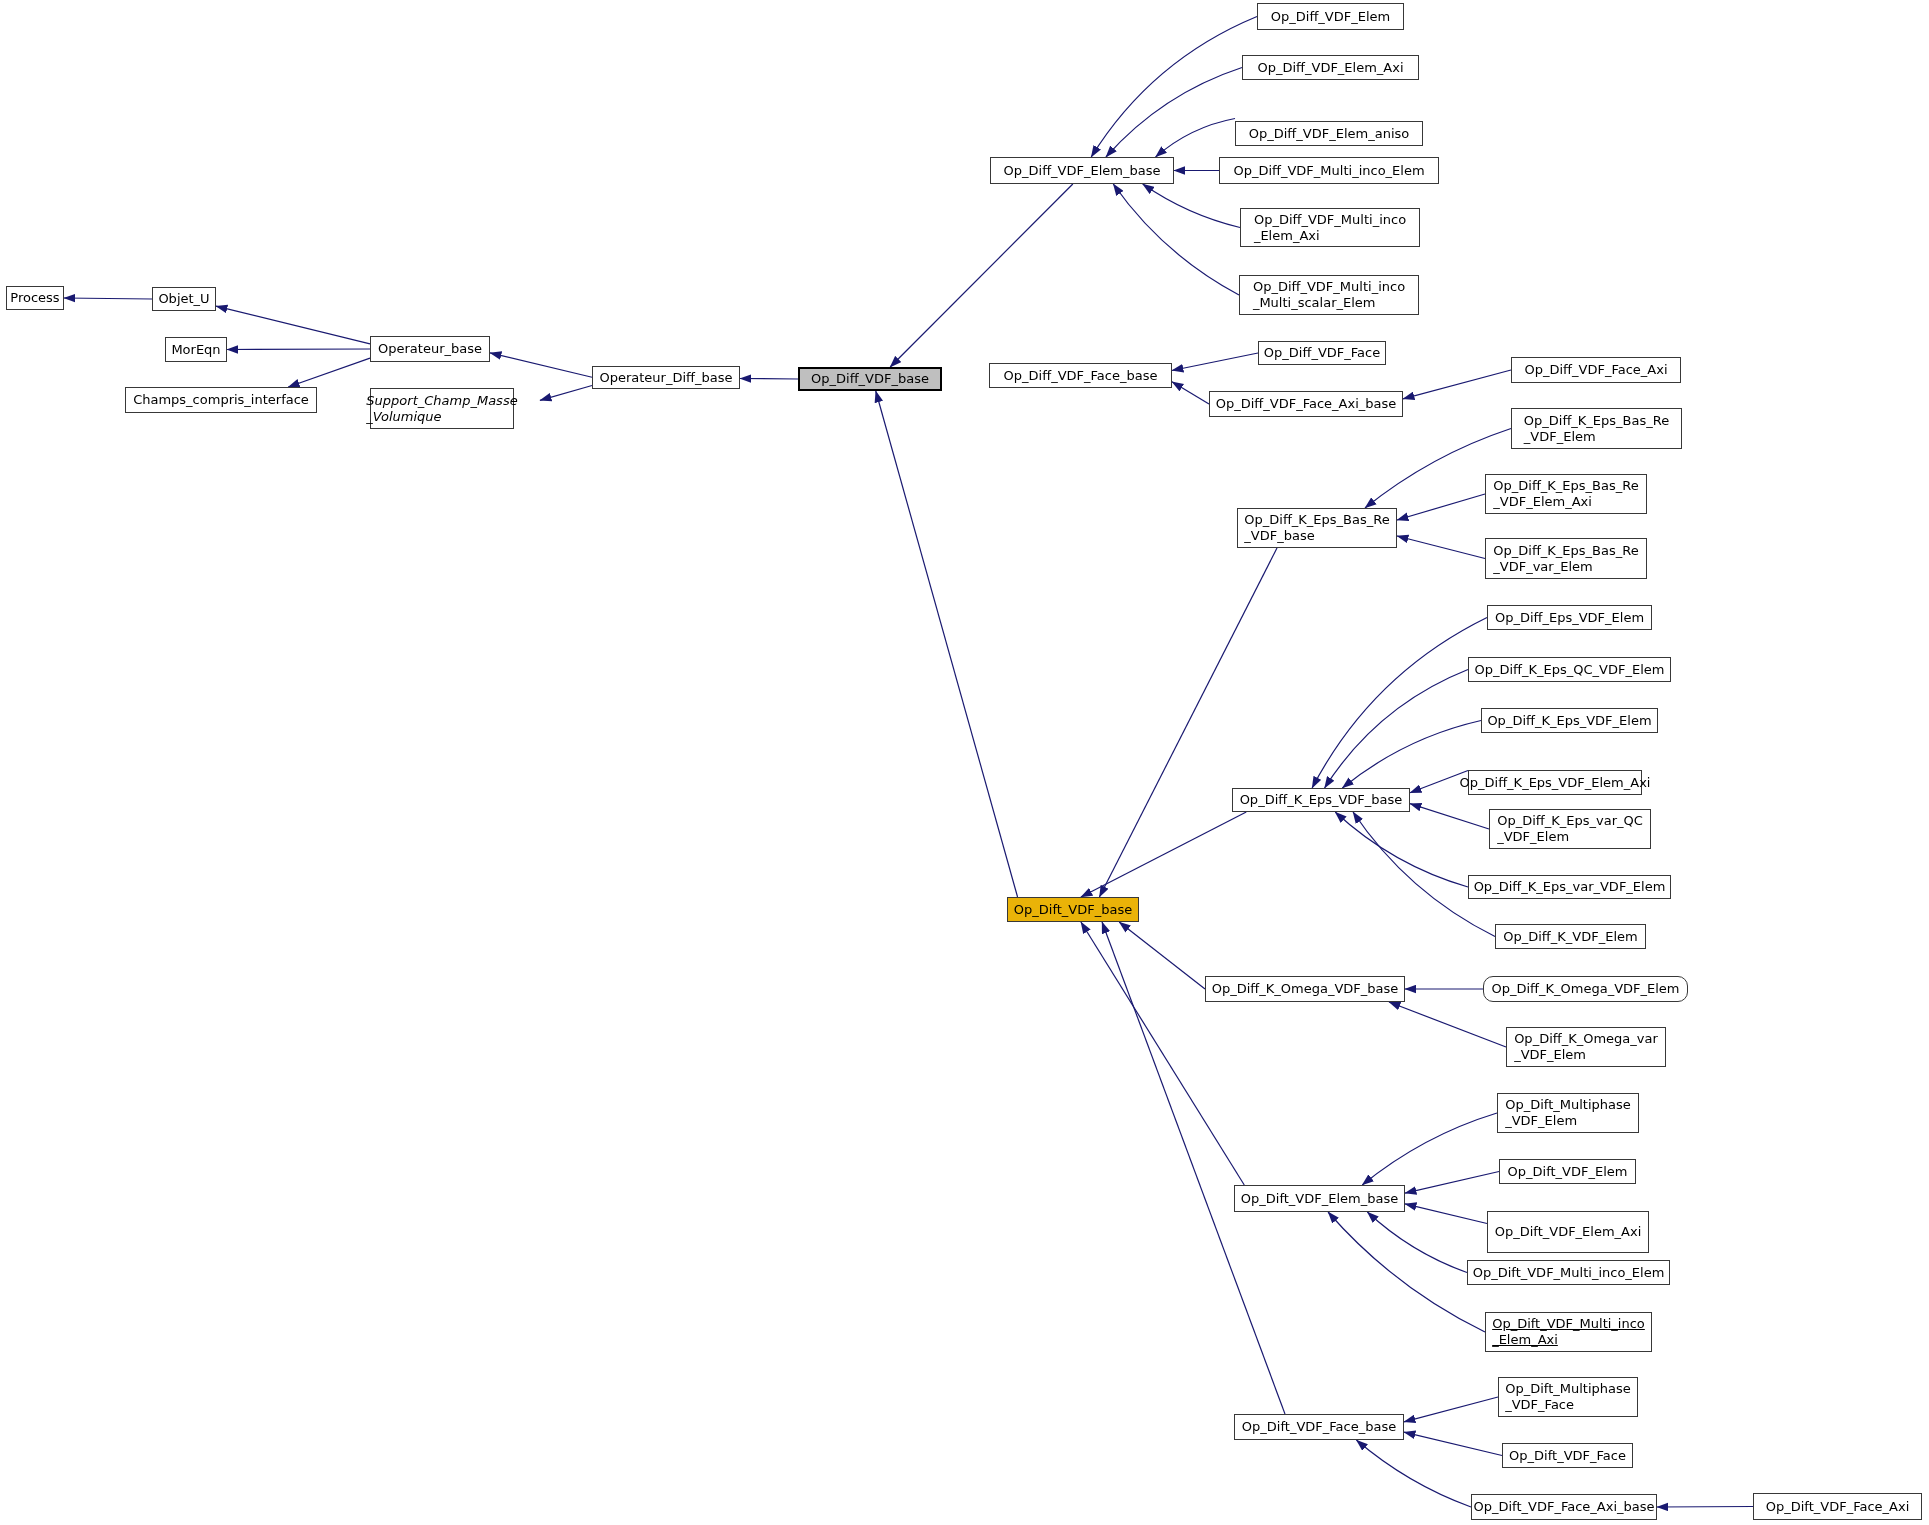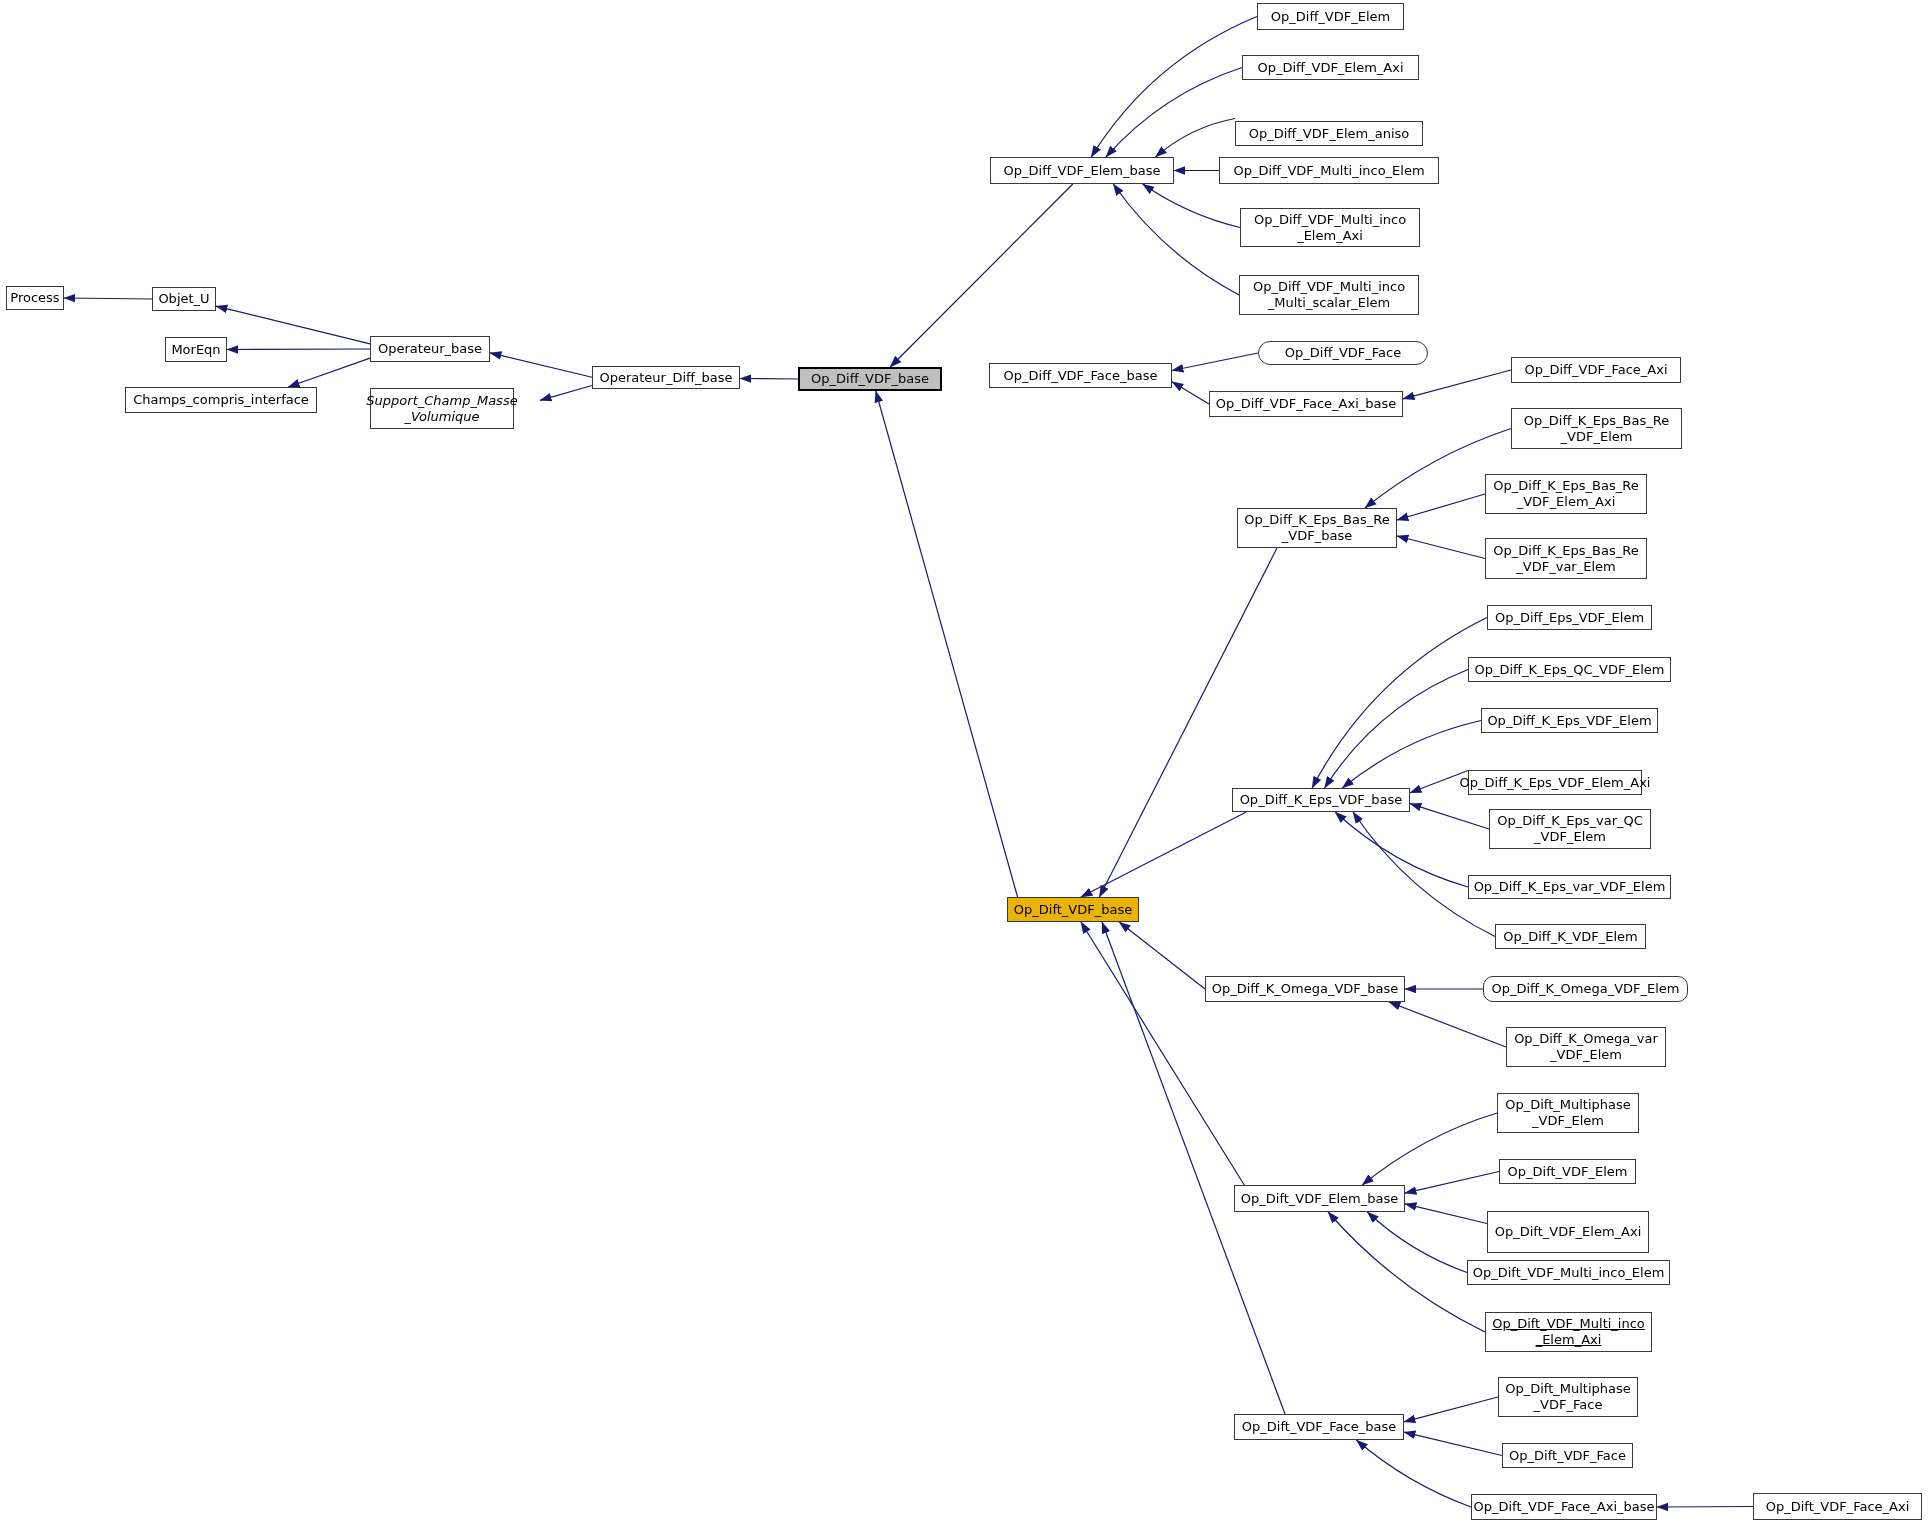--- a/index.html
+++ b/index.html
@@ -12,21 +12,21 @@
   }
   svg.edges{position:absolute;left:0;top:0;z-index:1;}
   .node{
     position:absolute;z-index:2;
     box-sizing:border-box;
     background:#ffffff;
     border:1.5px solid #383838;
     color:#000000;
     font-size:13px;line-height:16px;
     display:flex;align-items:center;justify-content:center;
-    text-align:center;white-space:pre-line;
+    text-align:left;white-space:pre-line;
     cursor:pointer;
   }
   .node.hl{
     background:#bfbfbf;
     border:2.5px solid #000000;
     cursor:default;
   }
 </style>
 </head>
 <body>
@@ -98,21 +98,21 @@
       <div class="node" style="left: 990px; top: 157px; width: 184px; height: 27px; background: rgb(255, 255, 255); border-color: rgb(56, 56, 56); color: rgb(0, 0, 0);">Op_Diff_VDF_Elem_base</div>
       <div class="node" style="left: 1257px; top: 3px; width: 147px; height: 27px; background: rgb(255, 255, 255); border-color: rgb(56, 56, 56); color: rgb(0, 0, 0);">Op_Diff_VDF_Elem</div>
       <div class="node" style="left: 1242px; top: 55px; width: 177px; height: 25px; background: rgb(255, 255, 255); border-color: rgb(56, 56, 56); color: rgb(0, 0, 0);">Op_Diff_VDF_Elem_Axi</div>
       <div class="node" style="left: 1235px; top: 121px; width: 188px; height: 25px; background: rgb(255, 255, 255); border-color: rgb(56, 56, 56); color: rgb(0, 0, 0);">Op_Diff_VDF_Elem_aniso</div>
       <div class="node" style="left: 1219px; top: 157px; width: 220px; height: 27px; background: rgb(255, 255, 255); border-color: rgb(56, 56, 56); color: rgb(0, 0, 0);">Op_Diff_VDF_Multi_inco_Elem</div>
       <div class="node" style="left: 1240px; top: 208px; width: 180px; height: 39px; background: rgb(255, 255, 255); border-color: rgb(56, 56, 56); color: rgb(0, 0, 0);">Op_Diff_VDF_Multi_inco
 _Elem_Axi</div>
       <div class="node" style="left: 1239px; top: 275px; width: 180px; height: 40px; background: rgb(255, 255, 255); border-color: rgb(56, 56, 56); color: rgb(0, 0, 0);">Op_Diff_VDF_Multi_inco
 _Multi_scalar_Elem</div>
       <div class="node" style="left: 989px; top: 363px; width: 183px; height: 25px; background: rgb(255, 255, 255); border-color: rgb(56, 56, 56); color: rgb(0, 0, 0);">Op_Diff_VDF_Face_base</div>
-      <div class="node" style="left: 1258px; top: 341px; width: 170px; height: 24px; background: rgb(255, 255, 255); border-color: rgb(56, 56, 56); color: rgb(0, 0, 0); border-radius: 12px;">Op_Diff_VDF_Face</div>
+      <div class="node" style="left: 1258px; top: 341px; width: 128px; height: 24px; background: rgb(255, 255, 255); border-color: rgb(56, 56, 56); color: rgb(0, 0, 0);">Op_Diff_VDF_Face</div>
       <div class="node" style="left: 1209px; top: 391px; width: 194px; height: 26px; background: rgb(255, 255, 255); border-color: rgb(56, 56, 56); color: rgb(0, 0, 0);">Op_Diff_VDF_Face_Axi_base</div>
       <div class="node" style="left: 1511px; top: 357px; width: 170px; height: 26px; background: rgb(255, 255, 255); border-color: rgb(56, 56, 56); color: rgb(0, 0, 0);">Op_Diff_VDF_Face_Axi</div>
       <div class="node" style="left: 1237px; top: 508px; width: 160px; height: 40px; background: rgb(255, 255, 255); border-color: rgb(56, 56, 56); color: rgb(0, 0, 0);">Op_Diff_K_Eps_Bas_Re
 _VDF_base</div>
       <div class="node" style="left: 1511px; top: 408px; width: 171px; height: 41px; background: rgb(255, 255, 255); border-color: rgb(56, 56, 56); color: rgb(0, 0, 0);">Op_Diff_K_Eps_Bas_Re
 _VDF_Elem</div>
       <div class="node" style="left: 1485px; top: 474px; width: 162px; height: 40px; background: rgb(255, 255, 255); border-color: rgb(56, 56, 56); color: rgb(0, 0, 0);">Op_Diff_K_Eps_Bas_Re
 _VDF_Elem_Axi</div>
       <div class="node" style="left: 1485px; top: 538px; width: 162px; height: 41px; background: rgb(255, 255, 255); border-color: rgb(56, 56, 56); color: rgb(0, 0, 0);">Op_Diff_K_Eps_Bas_Re
 _VDF_var_Elem</div>

